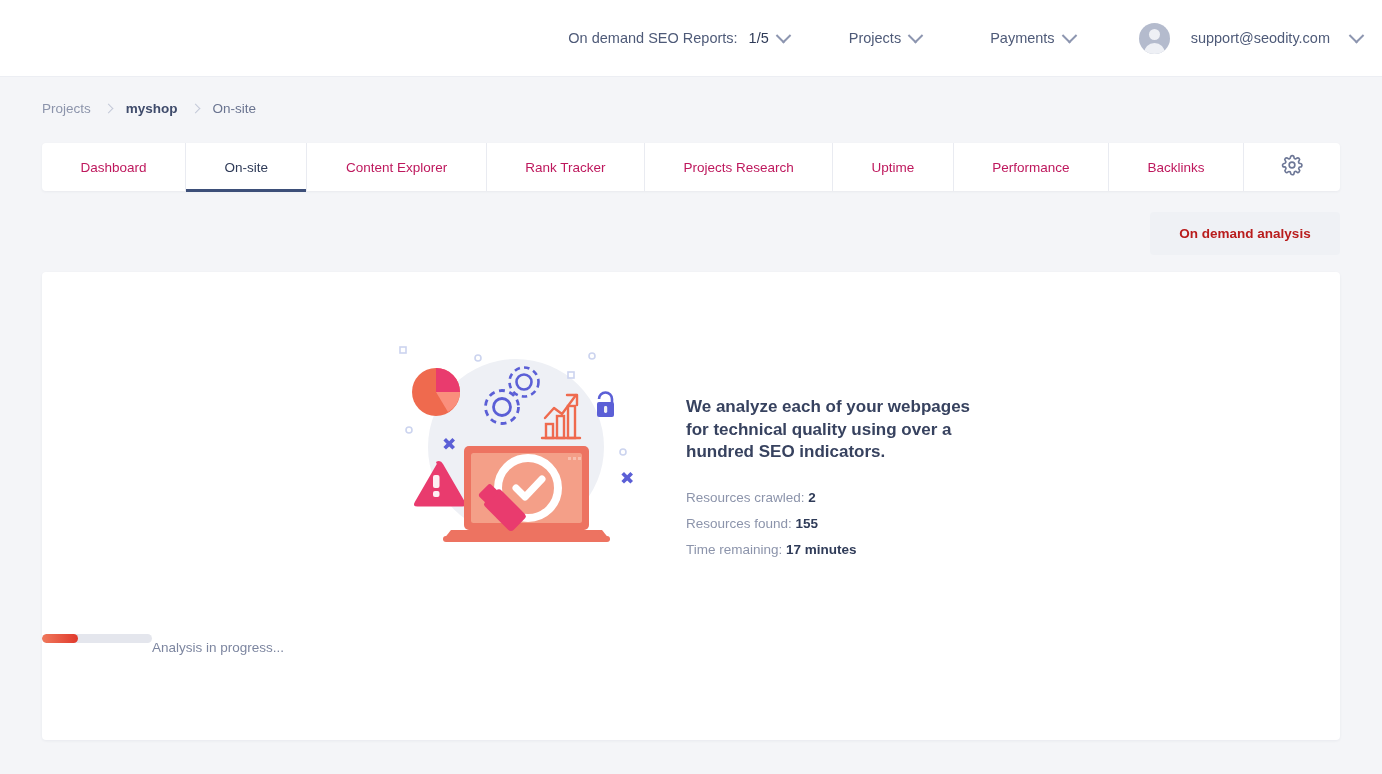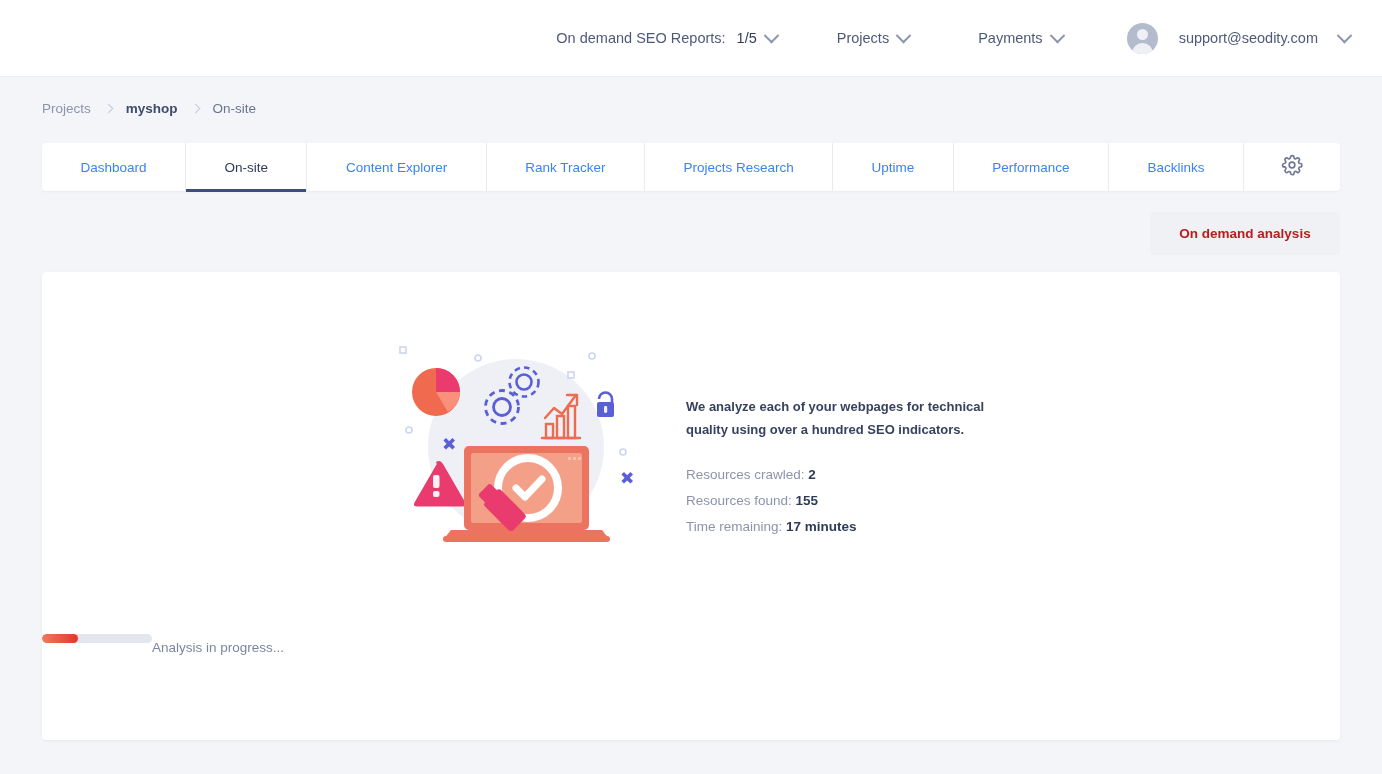--- a/index.html
+++ b/index.html
@@ -36,21 +36,21 @@
     font-size: 17.5px;
     letter-spacing: 1.6px;
     font-weight: bold;
     color: #7c839a;
   }
   .nav-right {
     margin-left: auto;
     display: flex;
     align-items: center;
     gap: 0px;
-    padding-right: 32px;
+    padding-right: 20px;
   }
   .nav-item {
     display: flex;
     align-items: center;
     gap: 9px;
     font-size: 14.5px;
     color: #4e5a78;
     cursor: pointer;
     white-space: nowrap;
   }
@@ -123,21 +123,21 @@
     box-shadow: 0 1px 3px rgba(40,50,80,0.055);
     display: flex;
     align-items: stretch;
   }
   .tab {
     flex: 1 1 auto;
     display: flex;
     align-items: center;
     justify-content: center;
     font-size: 13.5px;
-    color: #3b82f6;
+    color: #be185d;
     cursor: pointer;
     position: relative;
     border-right: 1px solid #e9ebf1;
     height: 48px;
   }
   .tab:last-of-type { border-right: none; }
   .tab.active { color: #2f3b58; }
   .tab.active::after {
     content: "";
     position: absolute;
@@ -184,21 +184,21 @@
     position: absolute;
     left: 0; right: 0; top: 90px;
     display: flex;
     justify-content: center;
     align-items: flex-start;
     gap: 40px;
   }
   .illus { width: 250px; height: 220px; flex: none; margin-top: -20px;}
   .info { width: 300px; padding-top: 34px; }
   .headline {
-    font-size: 13px;
+    font-size: 17px;
     font-weight: bold;
     line-height: 22.6px;
     color: #37425f;
     margin-bottom: 26px;
   }
   .stat {
     font-size: 13.5px;
     color: #8c94ab;
     margin-bottom: 11px;
   }

